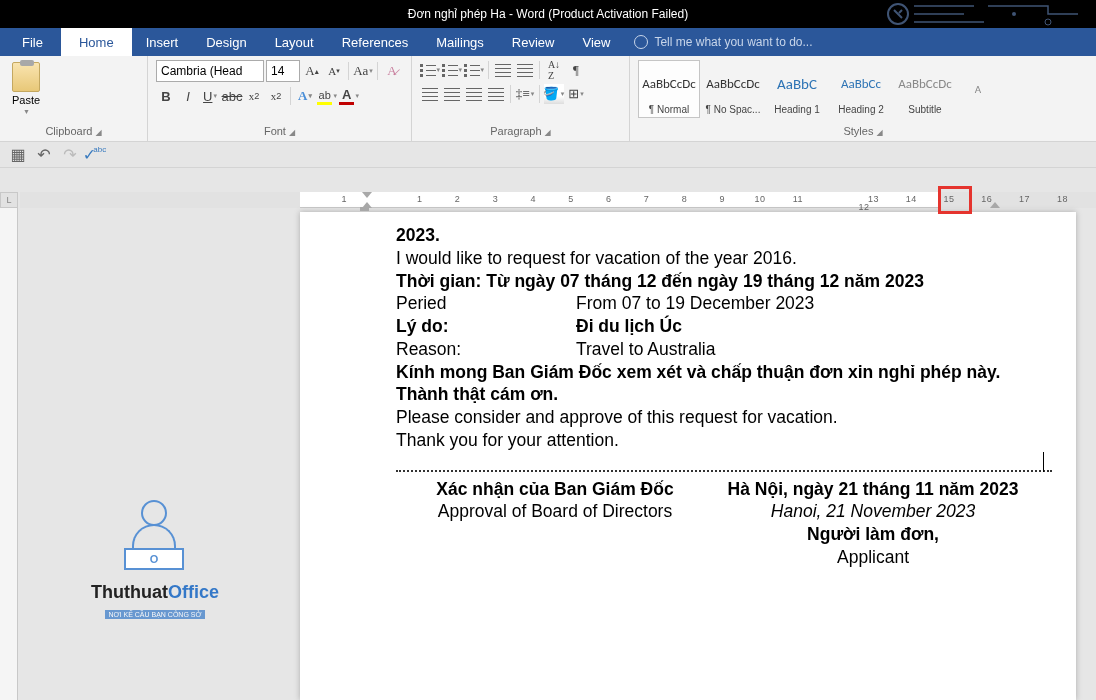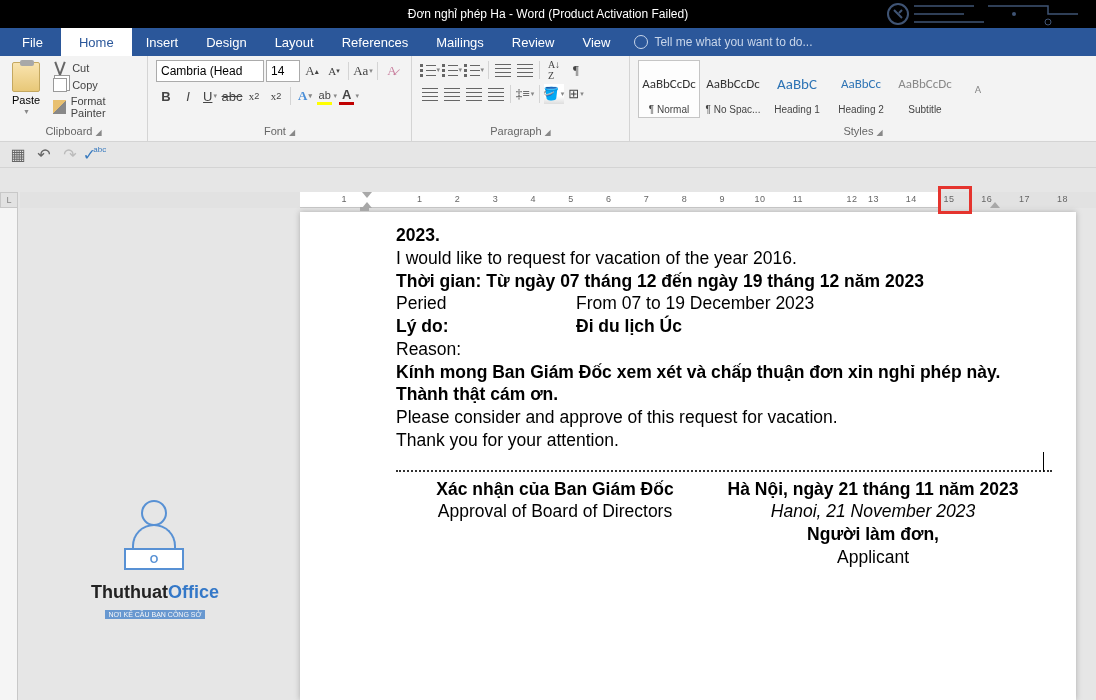--- a/index.html
+++ b/index.html
@@ -121,34 +121,20 @@
 </div>
 
 <div class="ribbon">
   <div class="ribbon-group" style="width:148px">
     <div class="clipboard-body">
       <div class="paste-btn">
         <div class="paste-icon"></div>
         <span class="paste-label">Paste</span>
         <span class="dd-caret">▼</span>
       </div>
-      <div class="clip-actions">
-        <div class="clip-act">
-            <span class="cut-icon"></span>
-            <span>Cut</span>
-          </div>
-        <div class="clip-act">
-            <span class="copy-icon"></span>
-            <span>Copy</span>
-          </div>
-        <div class="clip-act">
-            <span class="fp-icon"></span>
-            <span>Format Painter</span>
-          </div>
-      </div>
     </div>
     <div class="group-label"><span>Clipboard</span><span class="dd">◢</span></div>
   </div>
 
   <div class="ribbon-group" style="width:264px">
     <div class="font-body">
       <div class="font-row">
         <div class="combo combo-font">
             <span>Cambria (Head</span>
           </div>
@@ -292,21 +278,21 @@
         <span class="rmark" style="left: 157.6px;">2</span>
         <span class="rmark" style="left: 195.4px;">3</span>
         <span class="rmark" style="left: 233.2px;">4</span>
         <span class="rmark" style="left: 271px;">5</span>
         <span class="rmark" style="left: 308.8px;">6</span>
         <span class="rmark" style="left: 346.6px;">7</span>
         <span class="rmark" style="left: 384.4px;">8</span>
         <span class="rmark" style="left: 422.2px;">9</span>
         <span class="rmark" style="left: 460px;">10</span>
         <span class="rmark" style="left: 497.8px;">11</span>
-        <span class="rmark" style="left: 552px;">12</span>
+        <span class="rmark" style="left: 564px; margin-top: 8px;">12</span>
         <span class="rmark" style="left: 573.4px;">13</span>
         <span class="rmark" style="left: 611.2px;">14</span>
         <span class="rmark" style="left: 649px;">15</span>
         <span class="rmark" style="left: 686.8px;">16</span>
         <span class="rmark" style="left: 724.6px;">17</span>
         <span class="rmark" style="left: 762.4px;">18</span>
       </div>
   </div>
   <div class="indent-marker indent-top"></div>
   <div class="indent-marker indent-bot"></div>
@@ -322,20 +308,21 @@
       <div class="row2">
           <span class="c1">Peried</span>
           <span>From 07 to 19 December 2023</span>
         </div>
       <div class="row2">
           <b class="c1">Lý do:</b>
           <b>Đi du lịch Úc</b>
         </div>
       <div class="row2">
           <span class="c1">Reason:</span>
+          <span>Travel to Australia</span>
         </div>
       <div><b>Kính mong Ban Giám Đốc xem xét và chấp thuận đơn xin nghỉ phép này.</b></div>
       <div><b>Thành thật cám ơn.</b></div>
       <div>Please consider and approve of this request for vacation.</div>
       <div>Thank you for your attention.</div>
       <div class="dots"></div>
       <div class="sig" style="position:relative">
         <div class="sigL">
           <div><b>Xác nhận của Ban Giám Đốc</b></div>
           <div>Approval of Board of Directors</div>

